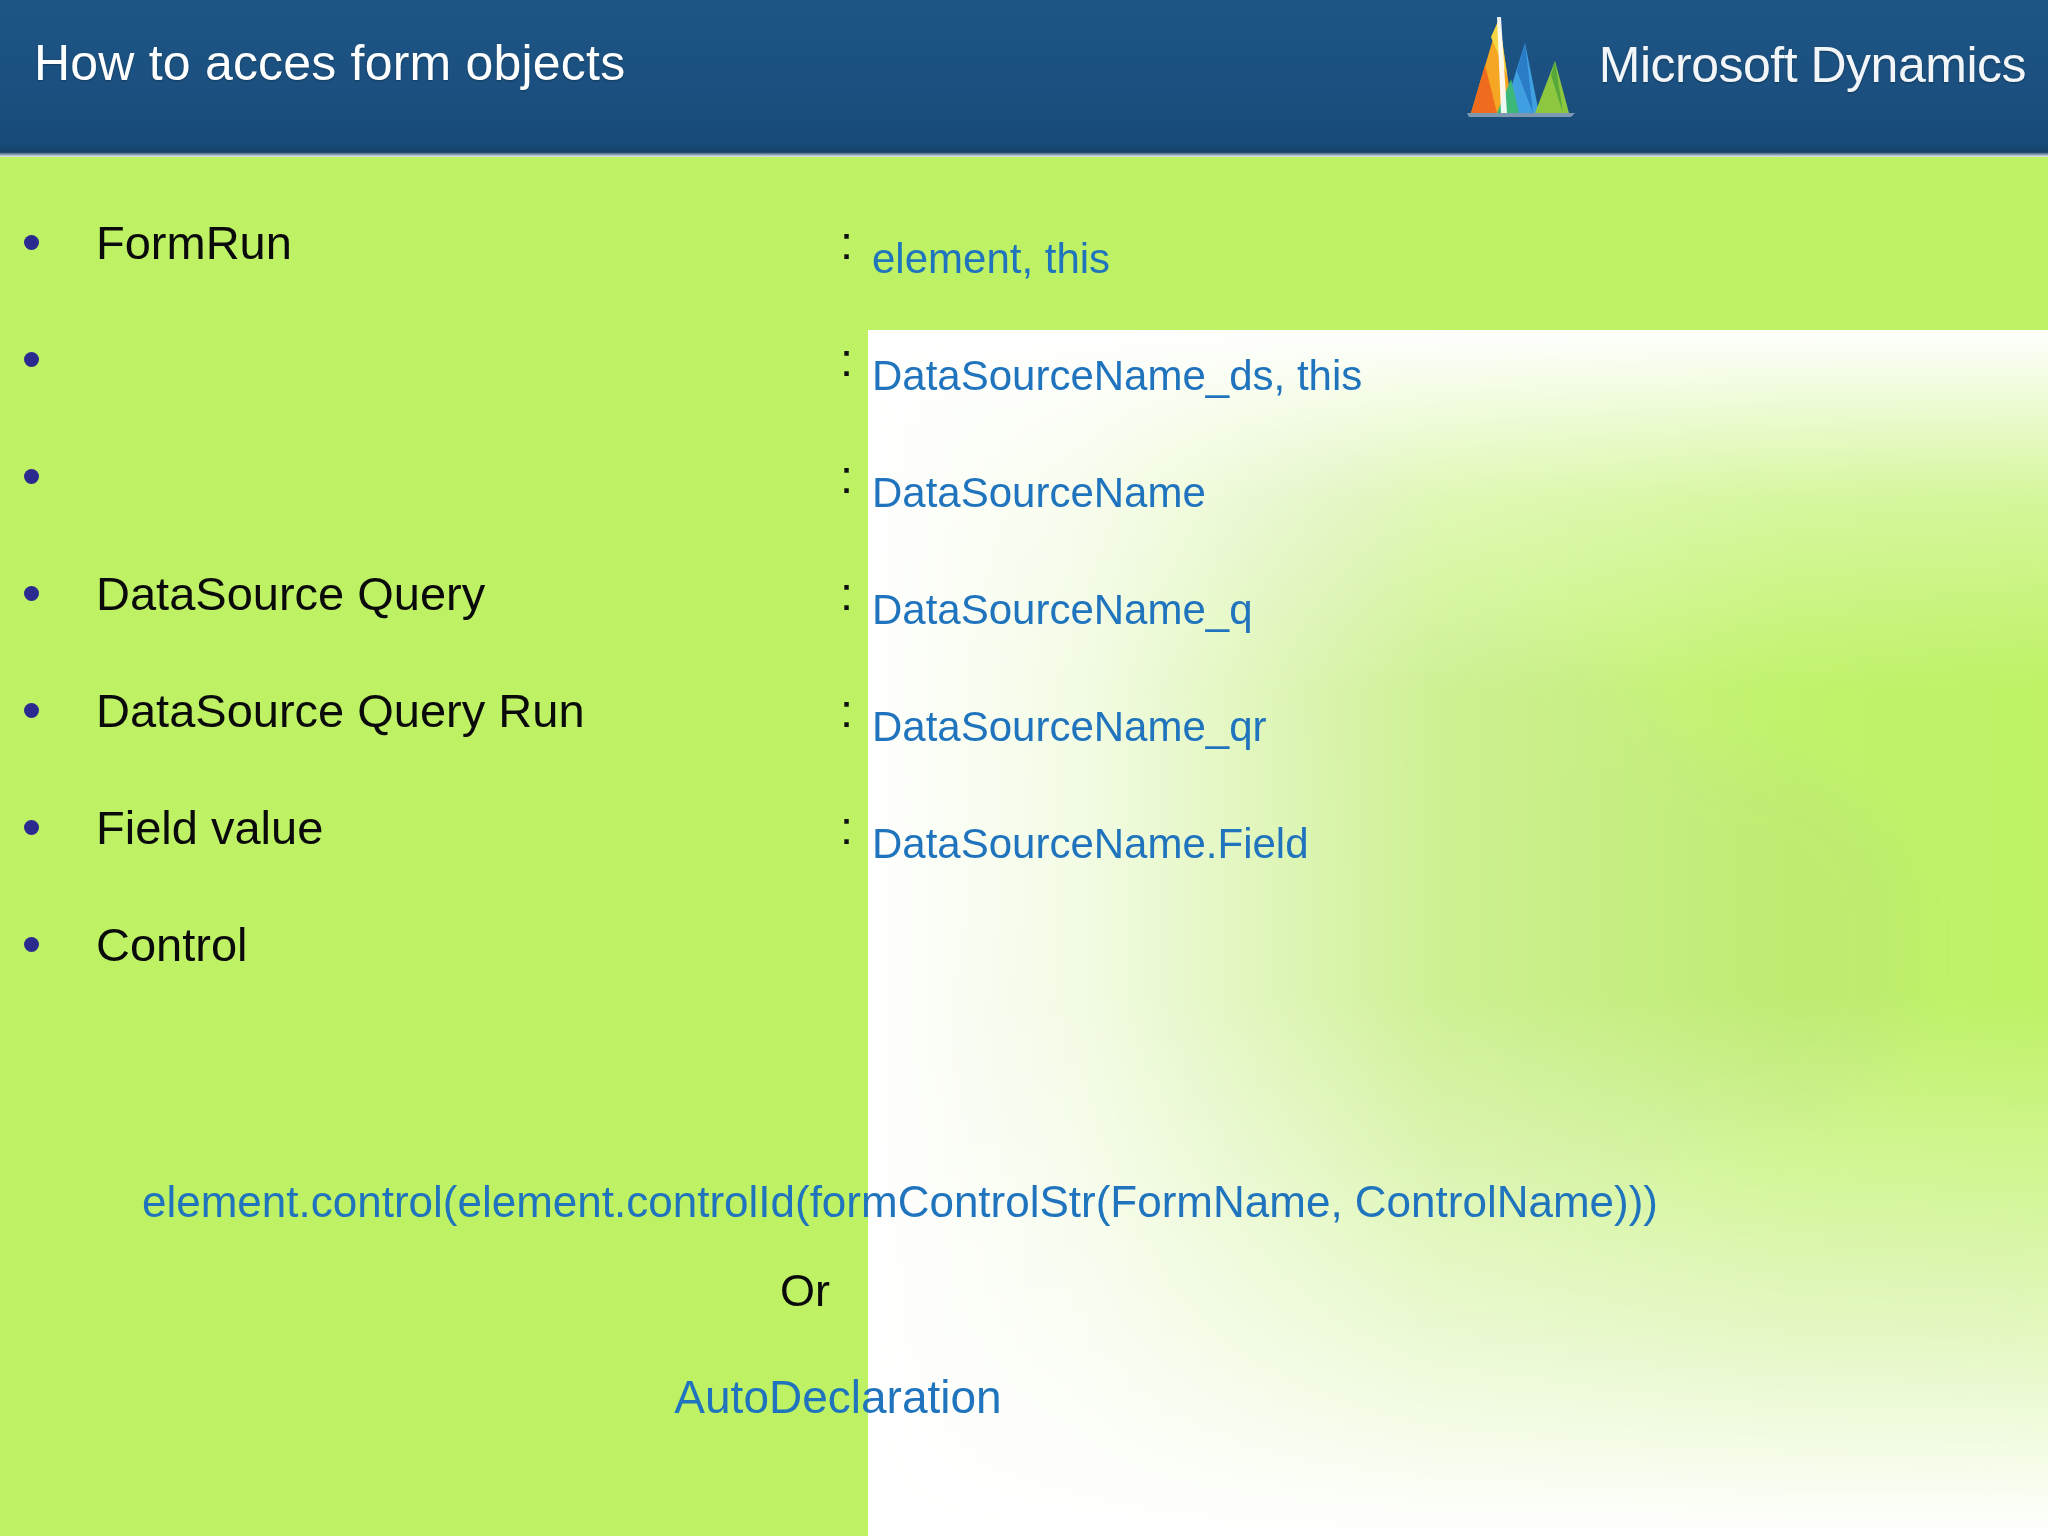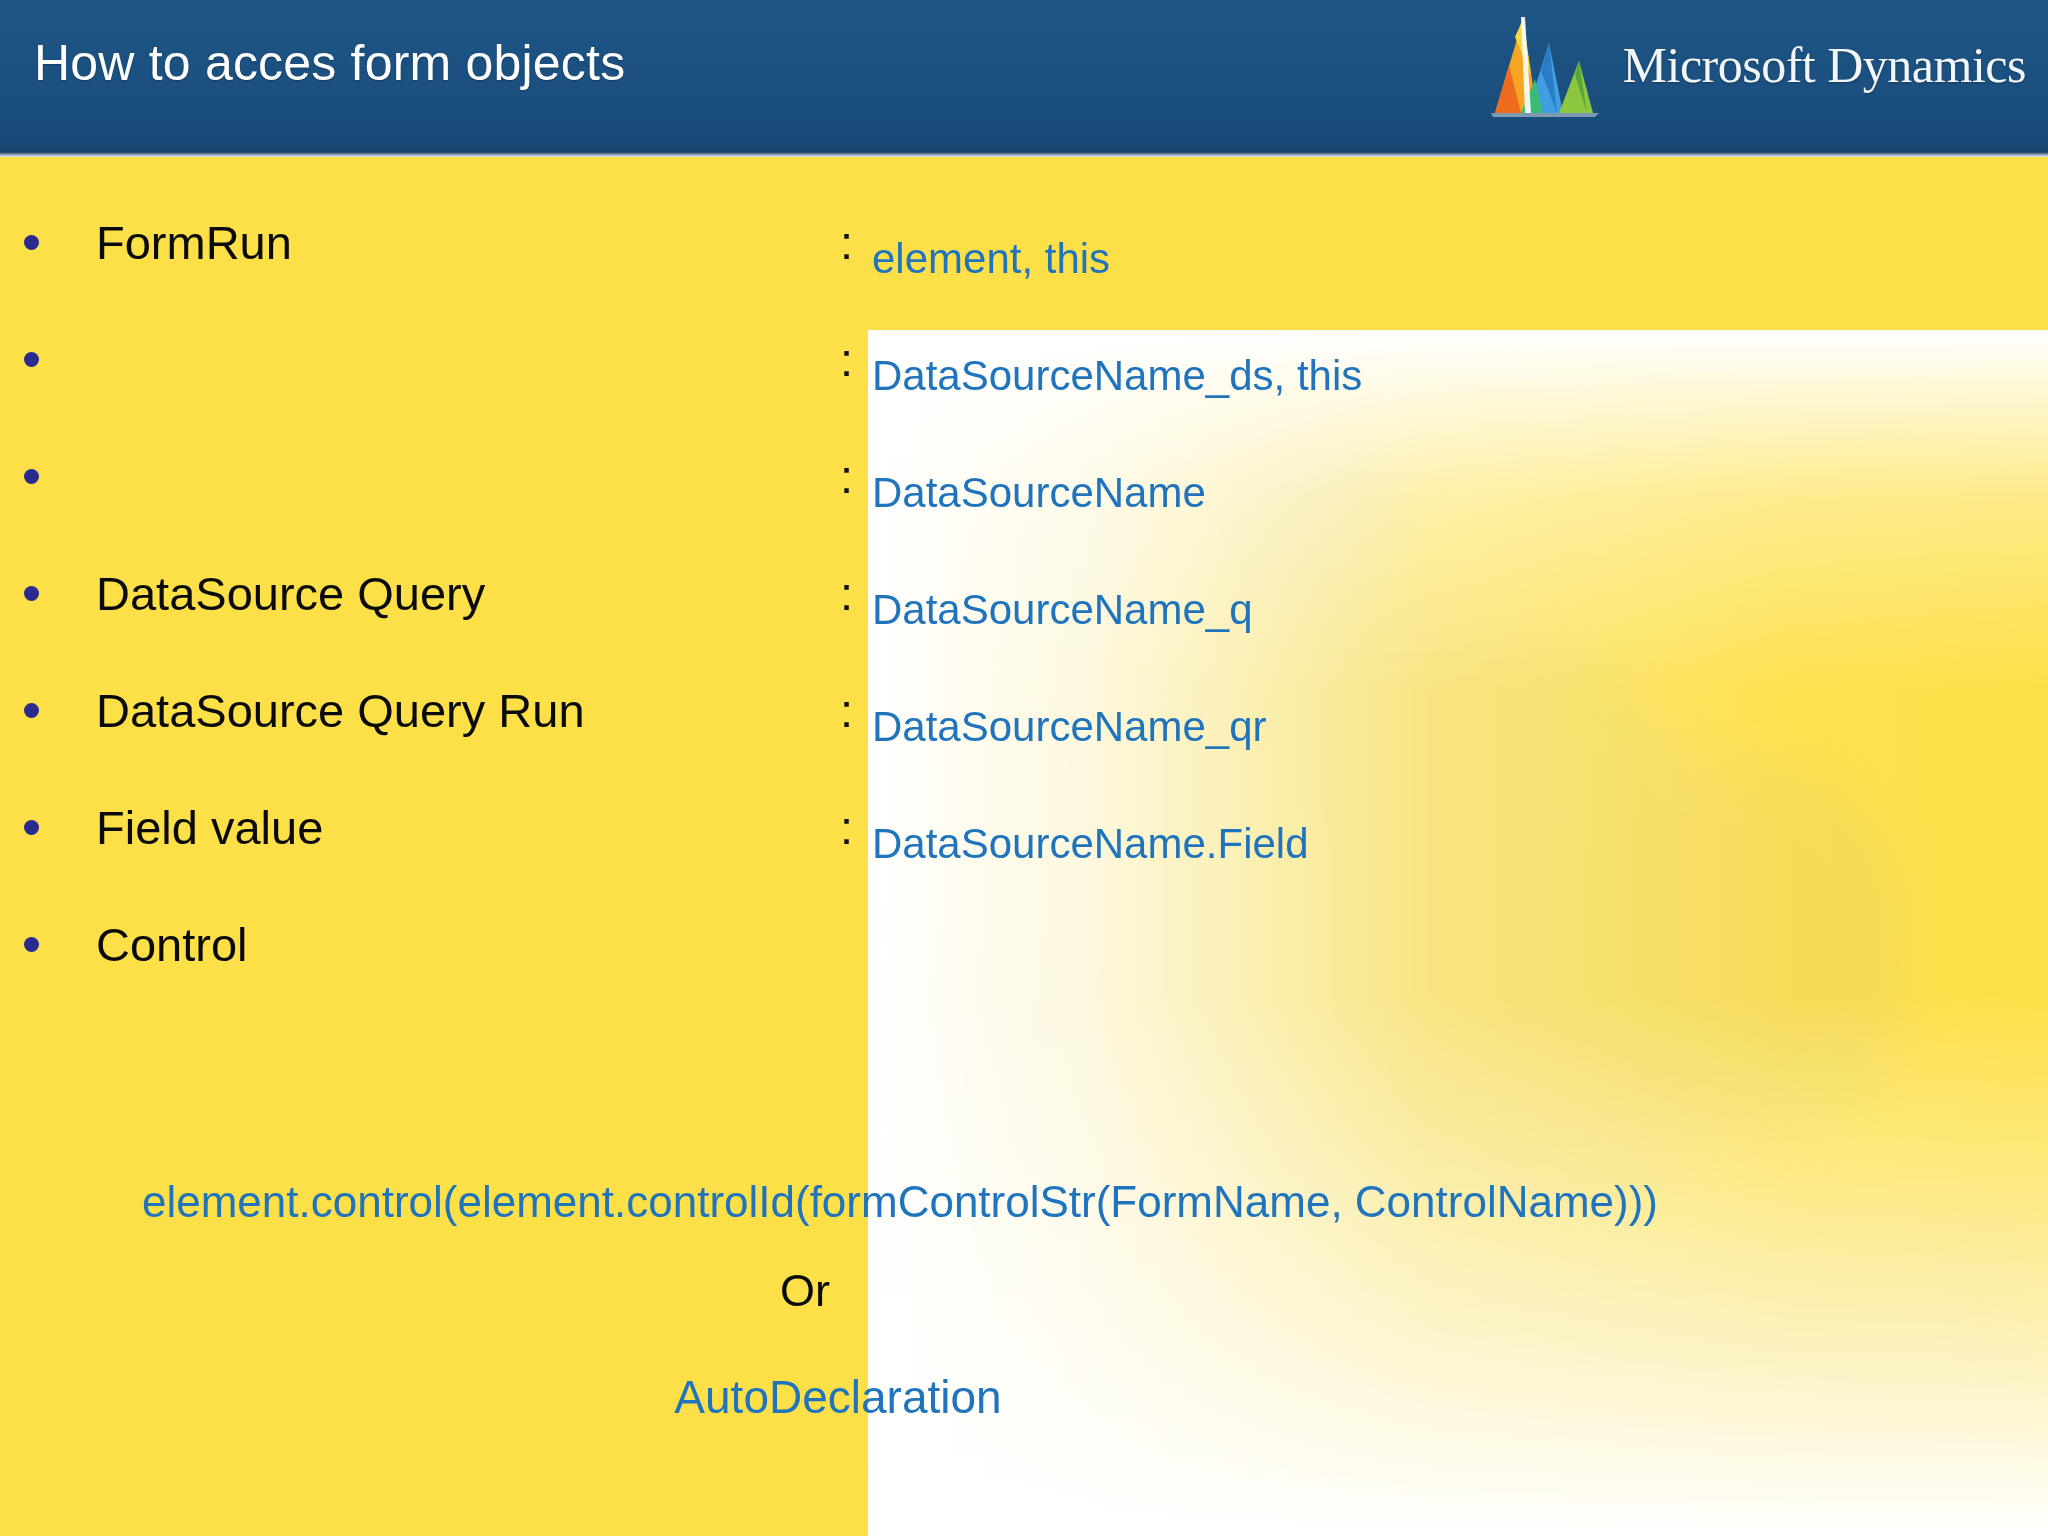--- a/index.html
+++ b/index.html
@@ -9,21 +9,21 @@
     background: #ffffff;
   }
   body {
     font-family: "Liberation Sans", sans-serif;
   }
 
   .slide {
     position: relative;
     width: 2048px;
     height: 1536px;
-    background: #fde047;
+    background: #bef264;
     overflow: hidden;
   }
 
   
   .watermark {
     position: absolute;
     right: 0;
     top: 330px;
     width: 1180px;
     height: 1206px;
@@ -98,21 +98,20 @@
 
   
   .logo {
     position: absolute;
     right: 22px;
     top: 10px;
     height: 110px;
     display: flex;
     align-items: center;
     gap: 14px;
-    font-family: Liberation Serif, serif;
   }
   .logo-mark {
     width: 118px;
     height: 104px;
     display: block;
   }
   .logo-text {
     font-size: 50px;
     color: #f2f6f9;
     letter-spacing: -0.5px;

